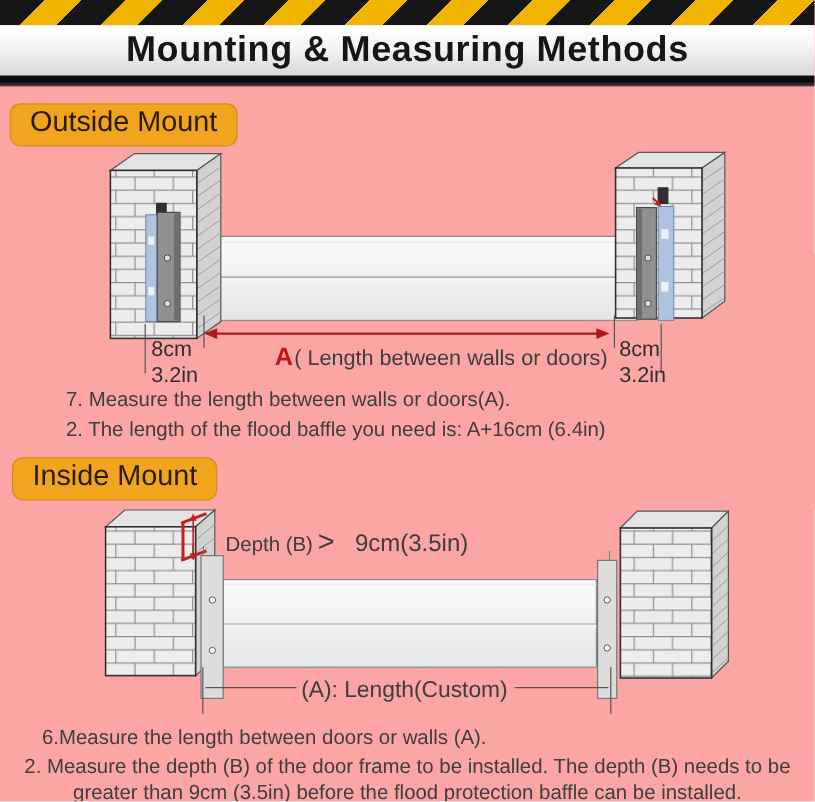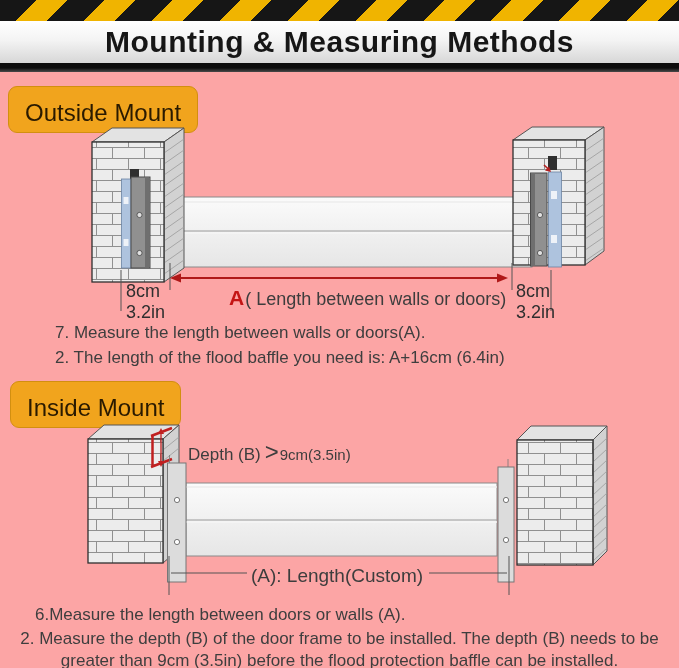--- a/index.html
+++ b/index.html
@@ -11,42 +11,42 @@
           background:repeating-linear-gradient(135deg,#161616 0 26px,#f0b400 26px 48px);}
   .title-band{position:absolute;left:0;top:21px;width:679px;height:42px;
           background:linear-gradient(180deg,#ffffff 0%,#f4f4f4 45%,#d7d7d7 100%);
           display:flex;align-items:center;justify-content:center;}
   .title-band h1{margin:0;font-size:30px;font-weight:bold;color:#161616;letter-spacing:.5px;}
   .dark-strip{position:absolute;left:0;top:63px;width:679px;height:9px;
           background:linear-gradient(180deg,#0c0c0c 0 55%,#4a4a4a);}
 
   
   .badge{position:absolute;background:#f1a41d;border:1px solid #d28f10;border-radius:9px;
-         padding:12px 16px 5px 16px;font-size:24px;color:#2a1a00;}
+         padding:1px 16px 5px 16px;font-size:24px;color:#2a1a00;}
   .badge.outside{left:8px;top:86px;}
   .badge.inside{left:10px;top:381px;text-align:center;}
 
   
   .diagram-svg{position:absolute;left:0;display:block;}
   #svg-outside{top:125px;}
   #svg-inside{top:420px;}
 
   
   .dim-label{position:absolute;font-size:18px;line-height:21px;color:#2f2f2f;margin-top:13px;}
   .dim-label.left{left:126px;top:268px;}
   .dim-label.right{left:516px;top:268px;}
   .arrow-label{position:absolute;left:229px;top:286px;font-size:18px;color:#3d3d3d;white-space:nowrap;}
   .arrow-label .a-red{color:#c41414;font-weight:bold;font-size:21px;margin-right:1px;}
   .note{position:absolute;margin:0;font-size:17px;color:#3e3e3e;white-space:nowrap;}
   .note.n1-1{left:55px;top:323px;}
   .note.n1-2{left:55px;top:348px;text-align:center;}
   .depth-label{position:absolute;left:188px;top:438px;color:#3d3d3d;white-space:nowrap;}
   .depth-label .d-txt{font-size:17px;text-align:center;}
   .depth-label .d-gt{font-size:24px;margin:0 1px 0 4px;}
-  .depth-label .d-val{font-size:15px;}
+  .depth-label .d-val{font-size:20px;margin-left:16px;}
   .length-label{position:absolute;left:237px;top:565px;width:200px;text-align:center;
                 font-size:19px;color:#3d3d3d;white-space:nowrap;}
   .note.n2-1{left:35px;top:605px;}
   .note2-wrap{position:absolute;left:8px;top:628px;width:663px;margin:0;font-size:17px;
               line-height:22px;color:#3e3e3e;text-align:center;white-space:normal;}
 </style>
 </head>
 <body>
 
 <div class="page">

